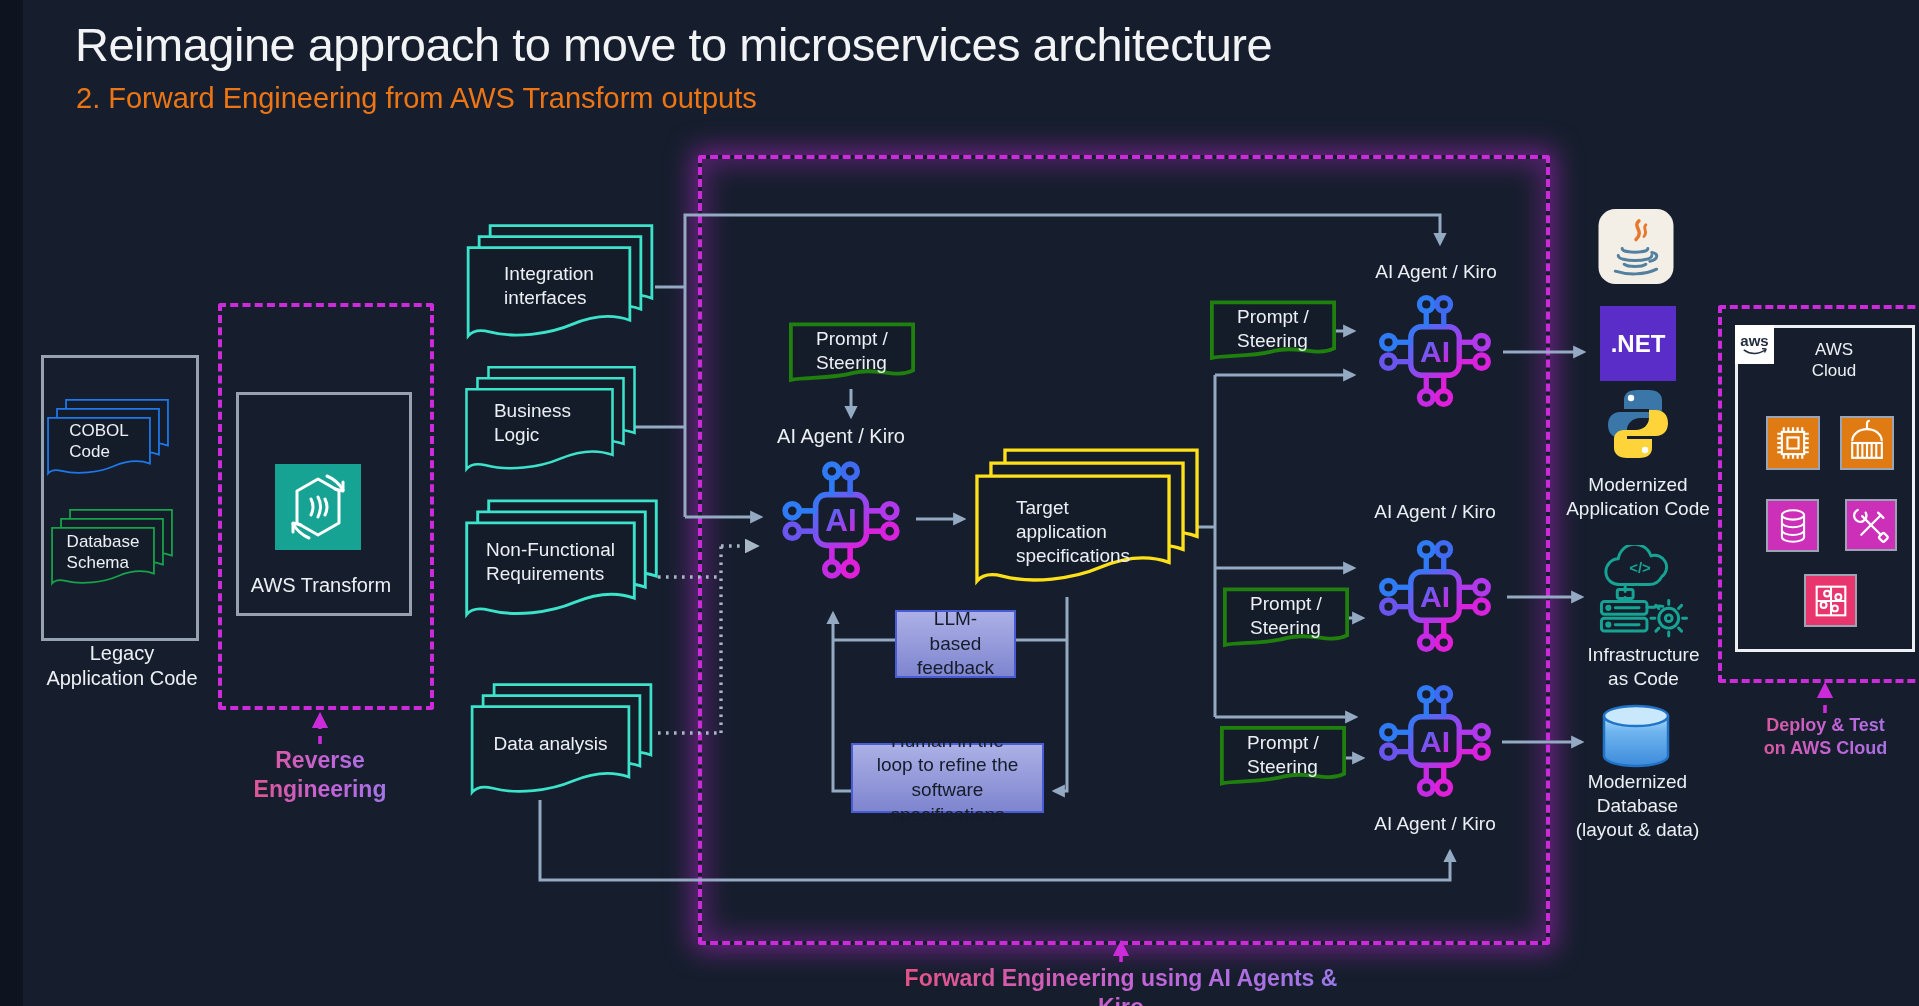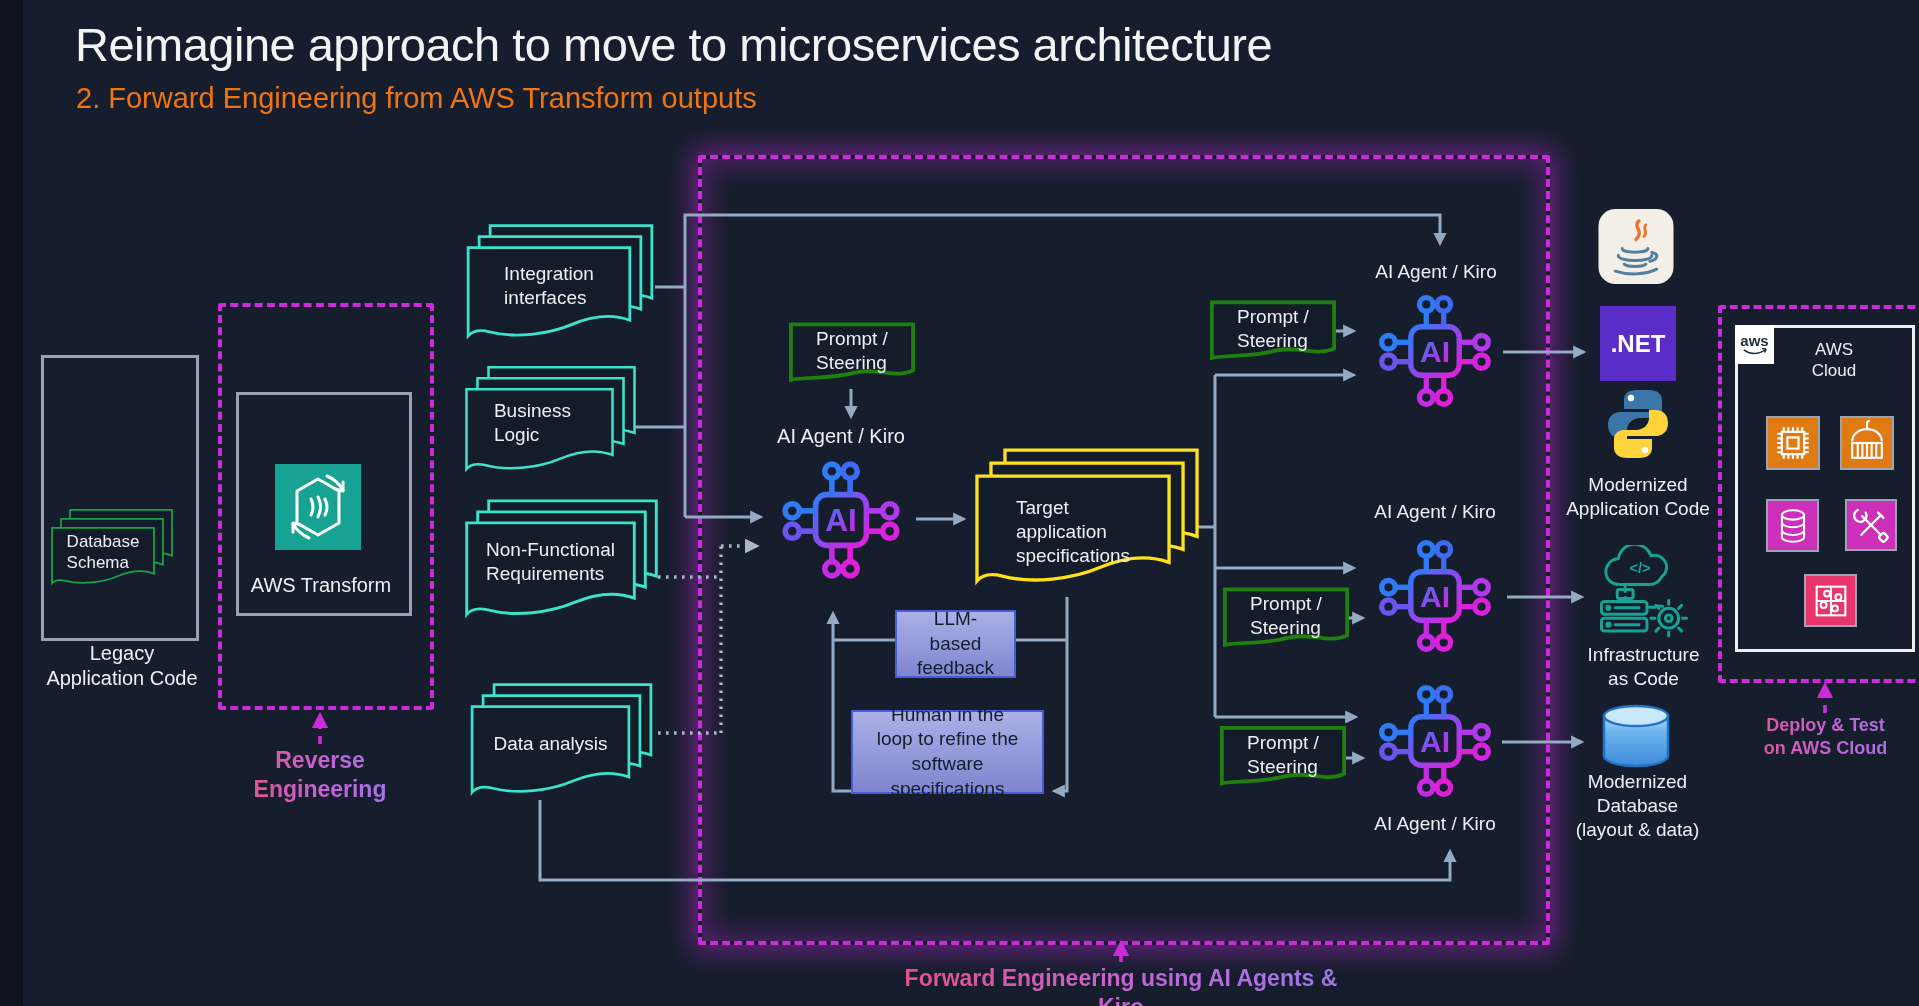--- a/index.html
+++ b/index.html
@@ -123,20 +123,29 @@
     </g>
     <g stroke="#CB2BD9" stroke-width="3.6" fill="none" stroke-dasharray="8 7">
       <path d="M297,744 V716" marker-end="url(#arrm)"></path>
       <path d="M1098,962 V944" marker-end="url(#arrm)"></path>
       <path d="M1802,713 V686" marker-end="url(#arrm)"></path>
     </g>
   </svg>
 
   <div class="gbox" style="left:18px;top:355px;width:152px;height:280px"></div>
 
+  <div class="stack" style="left:24px;top:393px;width:122px;height:92px">
+    <svg class="shape blue" viewBox="0 0 122 92" preserveAspectRatio="none">
+      <use href="#doc" x="18" y="0" width="104" height="74"></use>
+      <use href="#doc" x="9" y="9" width="104" height="74"></use>
+      <use href="#doc" x="0" y="18" width="104" height="74"></use>
+    </svg>
+    <div class="doclbl" style="left:0;top:18px;width:104px;height:60px;font-size:17px">COBOL
+Code</div>
+  </div>
 
   <div class="stack" style="left:28px;top:505px;width:122px;height:88px">
     <svg class="shape green" viewBox="0 0 122 88" preserveAspectRatio="none">
       <use href="#doc" x="18" y="0" width="104" height="70"></use>
       <use href="#doc" x="9" y="9" width="104" height="70"></use>
       <use href="#doc" x="0" y="18" width="104" height="70"></use>
     </svg>
     <div class="doclbl" style="left:0;top:18px;width:104px;height:58px;font-size:17px">Database
 Schema</div>
   </div>
@@ -220,21 +229,21 @@
       <use href="#doc" x="14" y="13" width="196" height="118"></use>
       <use href="#doc" x="0" y="26" width="196" height="118"></use>
     </svg>
     <div class="doclbl" style="left:8px;top:34px;width:180px;height:100px">Target
 application
 specifications</div>
   </div>
 
   <div class="note" style="left:872px;top:610px;width:121px;height:68px">LLM-based
 feedback</div>
-  <div class="note" style="left:828px;top:710px;width:193px;height:84px">Human in the loop to refine the software specifications</div>
+  <div class="note" style="left:828px;top:743px;width:193px;height:70px">Human in the loop to refine the software specifications</div>
 
   <div class="lbl grad" style="left:858px;top:964px;width:480px;font-size:23px">Forward Engineering using AI Agents &amp; Kiro</div>
 
   <div class="lbl" style="left:1340px;top:260px;width:146px;font-size:19px">AI Agent / Kiro</div>
   <svg class="abs z3" style="left:1349px;top:288px" width="126" height="126" viewBox="0 0 130 130">
     <use href="#aichip"></use>
     <text x="65" y="76" text-anchor="middle" font-size="31" font-weight="bold" fill="url(#aig)">AI</text>
   </svg>
   <div class="stack" style="left:1187px;top:299px;width:126px;height:66px">
     <svg class="shape pgreen" viewBox="0 0 126 66" preserveAspectRatio="none">

